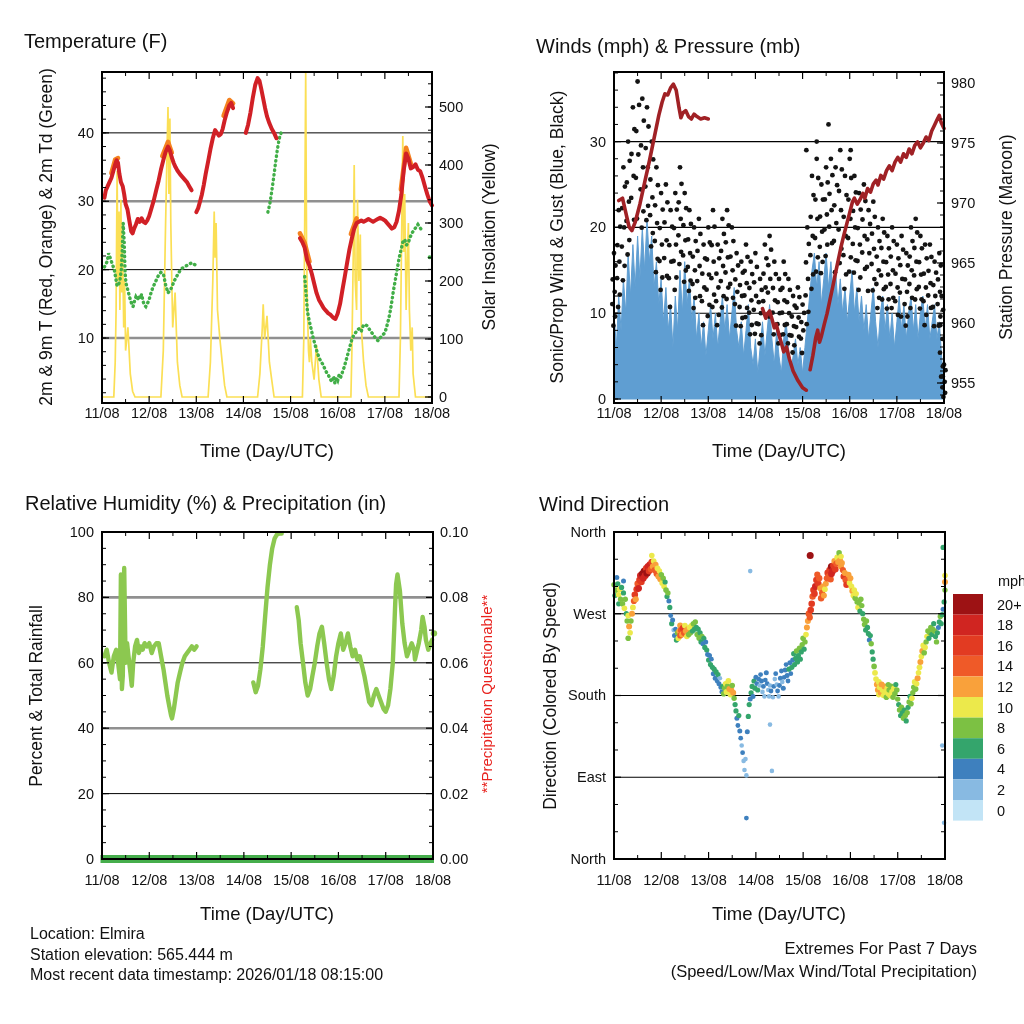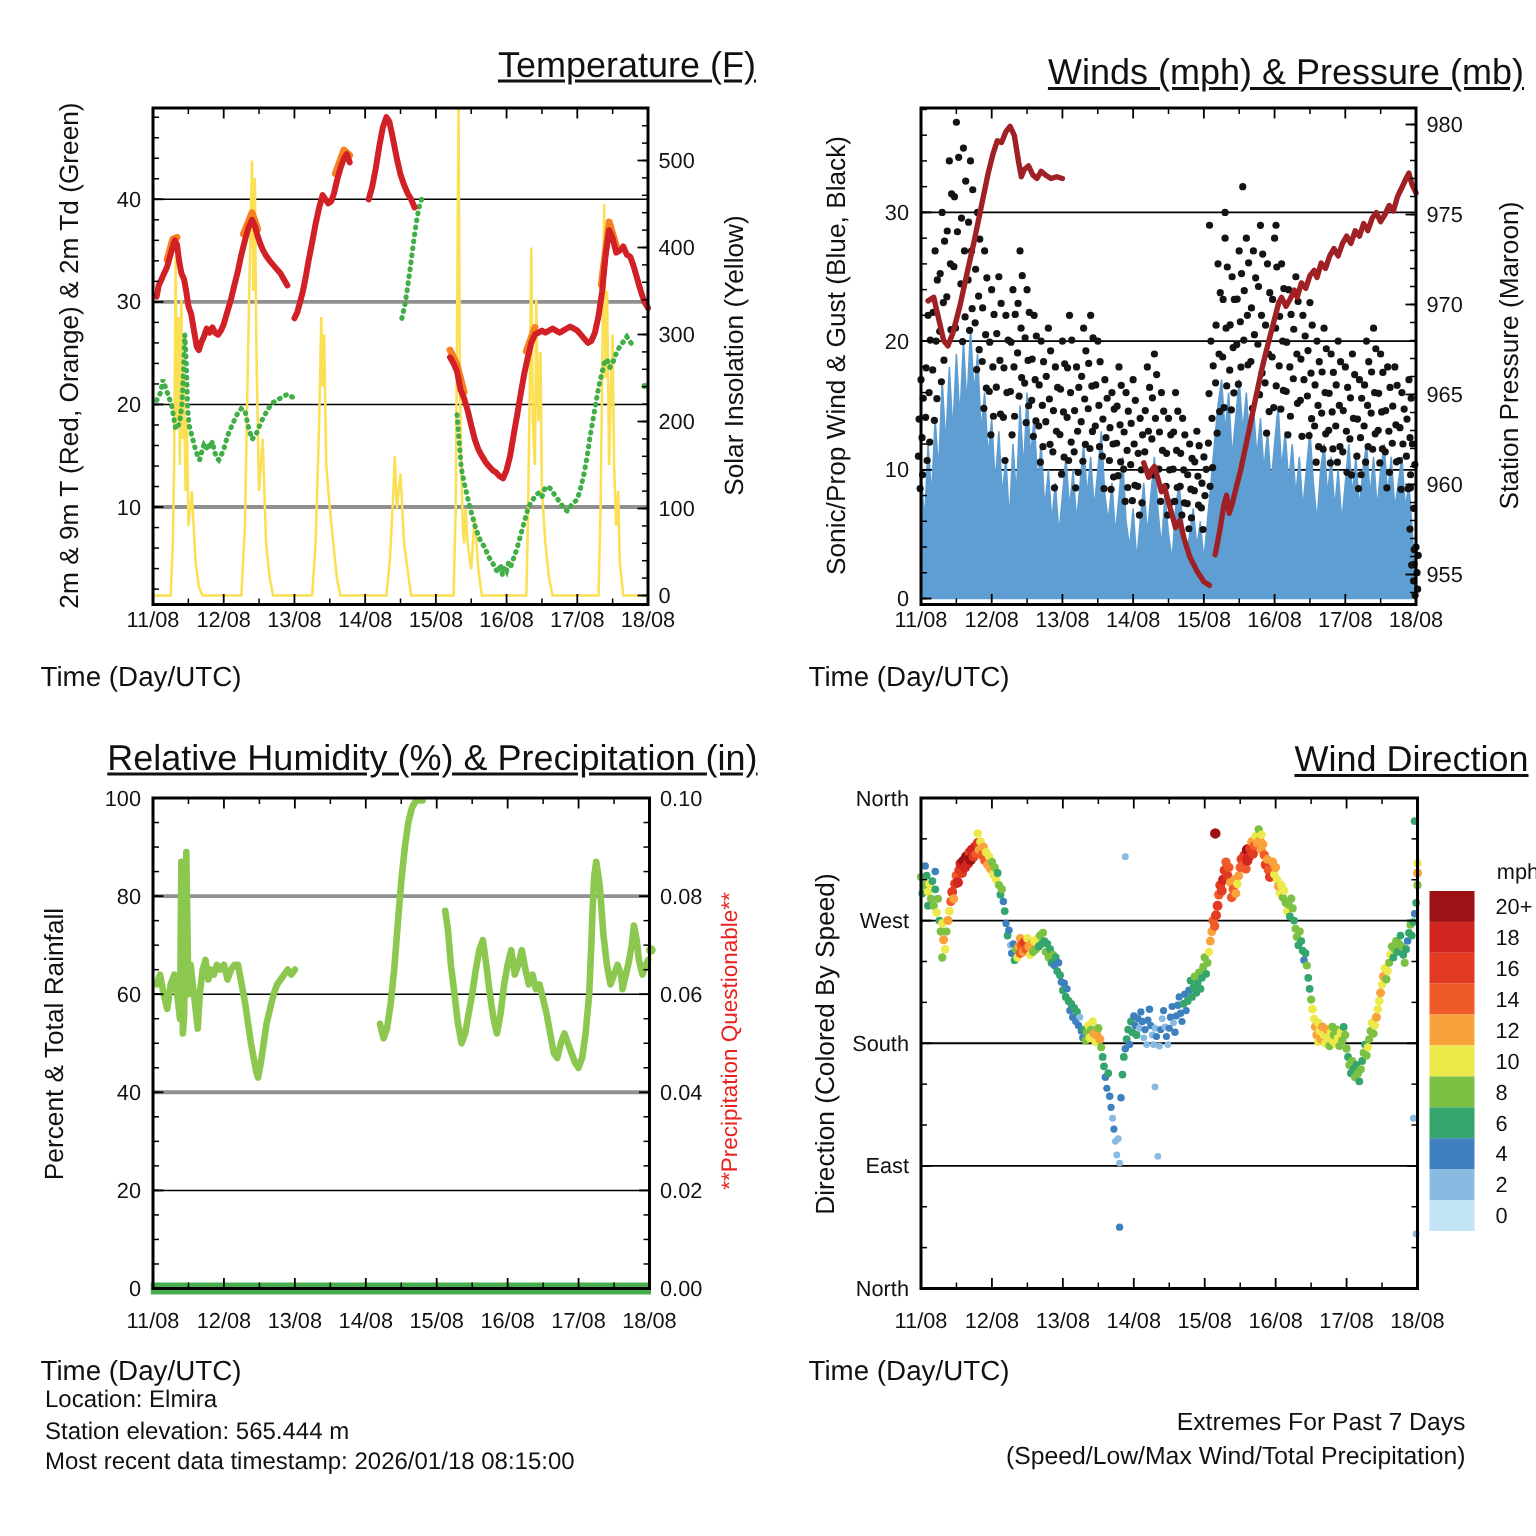--- a/index.html
+++ b/index.html
@@ -3,22 +3,22 @@
 <meta charset="utf-8">
 <style>
   html,body{margin:0;padding:0;background:#fff;}
   body{width:1024px;height:1024px;position:relative;overflow:hidden;
        font-family:"Liberation Sans",sans-serif;color:#111;}
   svg{position:absolute;display:block;}
   svg text{font-family:"Liberation Sans",sans-serif;fill:#111;}
   .tick-label{font-size:14.5px;}
   .cbar-label{font-size:14.5px;}
   .overlay{position:absolute;white-space:nowrap;}
-  .panel-title{font-size:24px;text-align:right;text-decoration:underline;}
-  .time-label{font-size:18.5px;text-align:left;}
+  .panel-title{font-size:20px;text-align:left;}
+  .time-label{font-size:18.5px;text-align:center;}
   .vlabel{position:absolute;transform:rotate(-90deg);transform-origin:center;
           text-align:center;font-size:17.5px;height:22px;line-height:22px;white-space:nowrap;}
   .footer-left{position:absolute;left:30px;top:924px;font-size:16px;line-height:20.7px;}
   .footer-right{position:absolute;right:47px;top:937px;font-size:16.5px;line-height:23px;text-align:right;}
   .extreme-vals{font-weight:700;margin-top:40px;}
   .precip-warn{color:#e8231f;font-size:15px;}
 </style>
 </head>
 <body>
 

